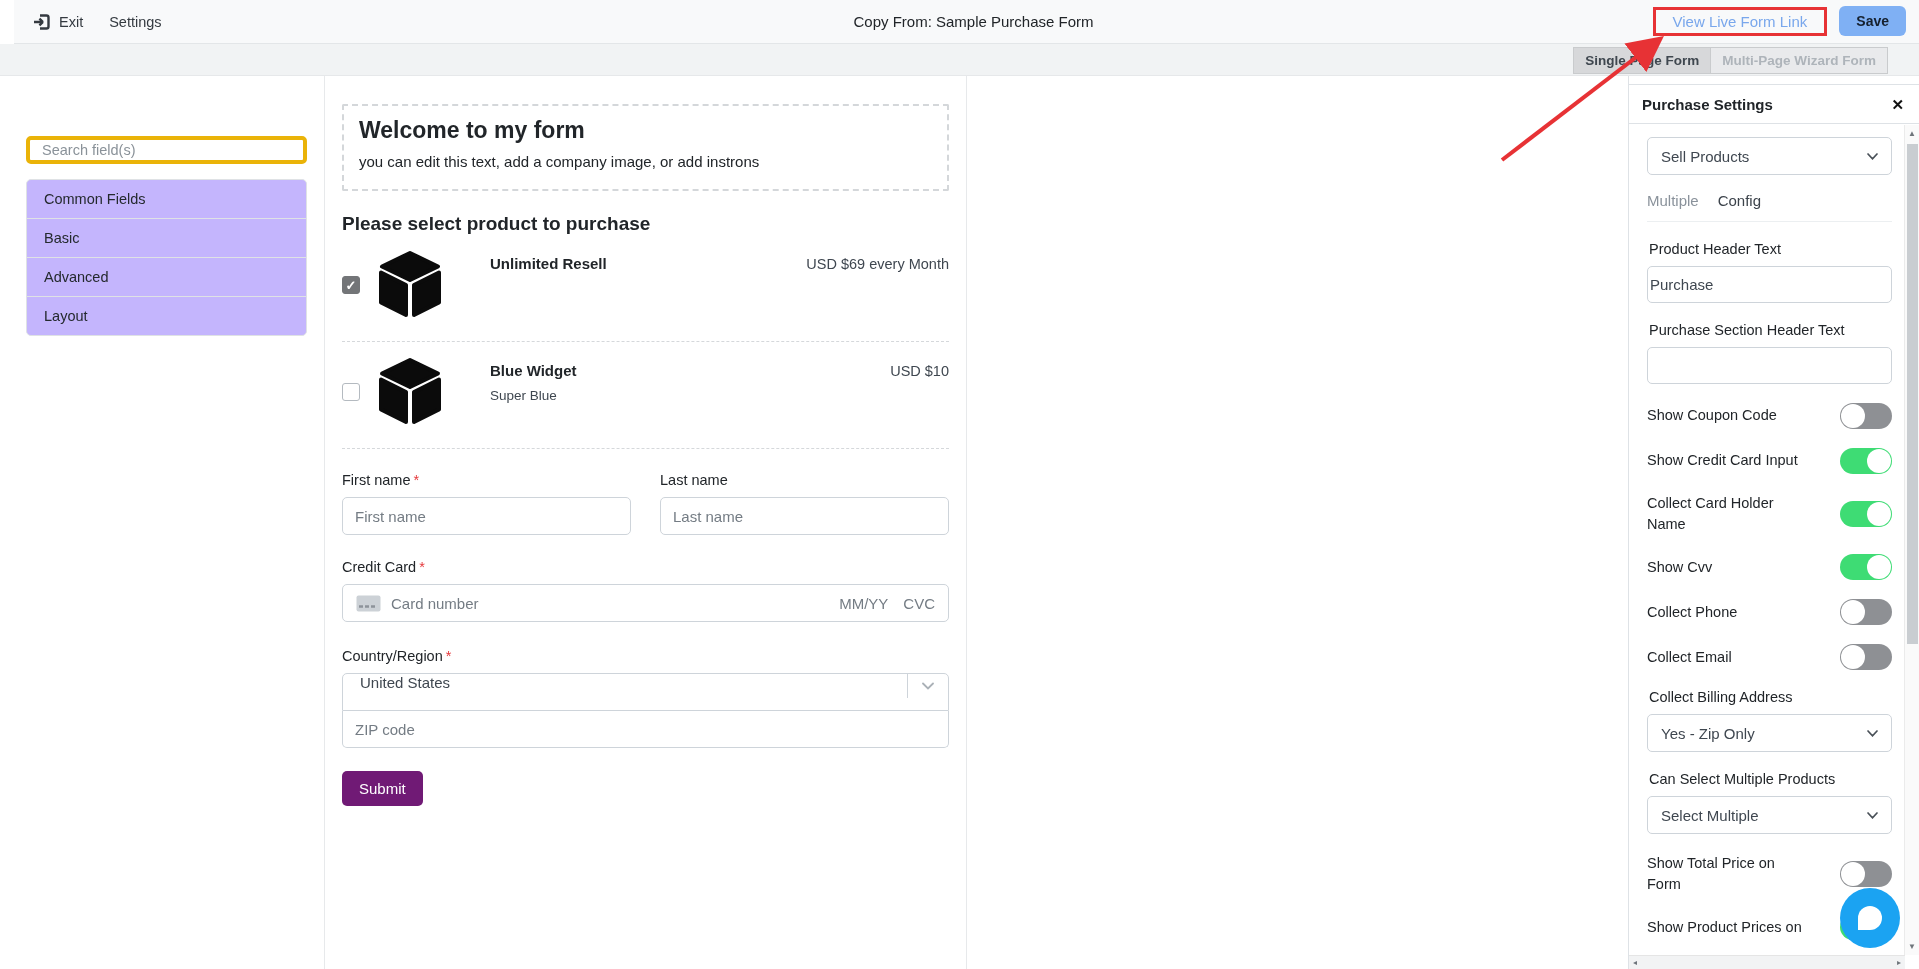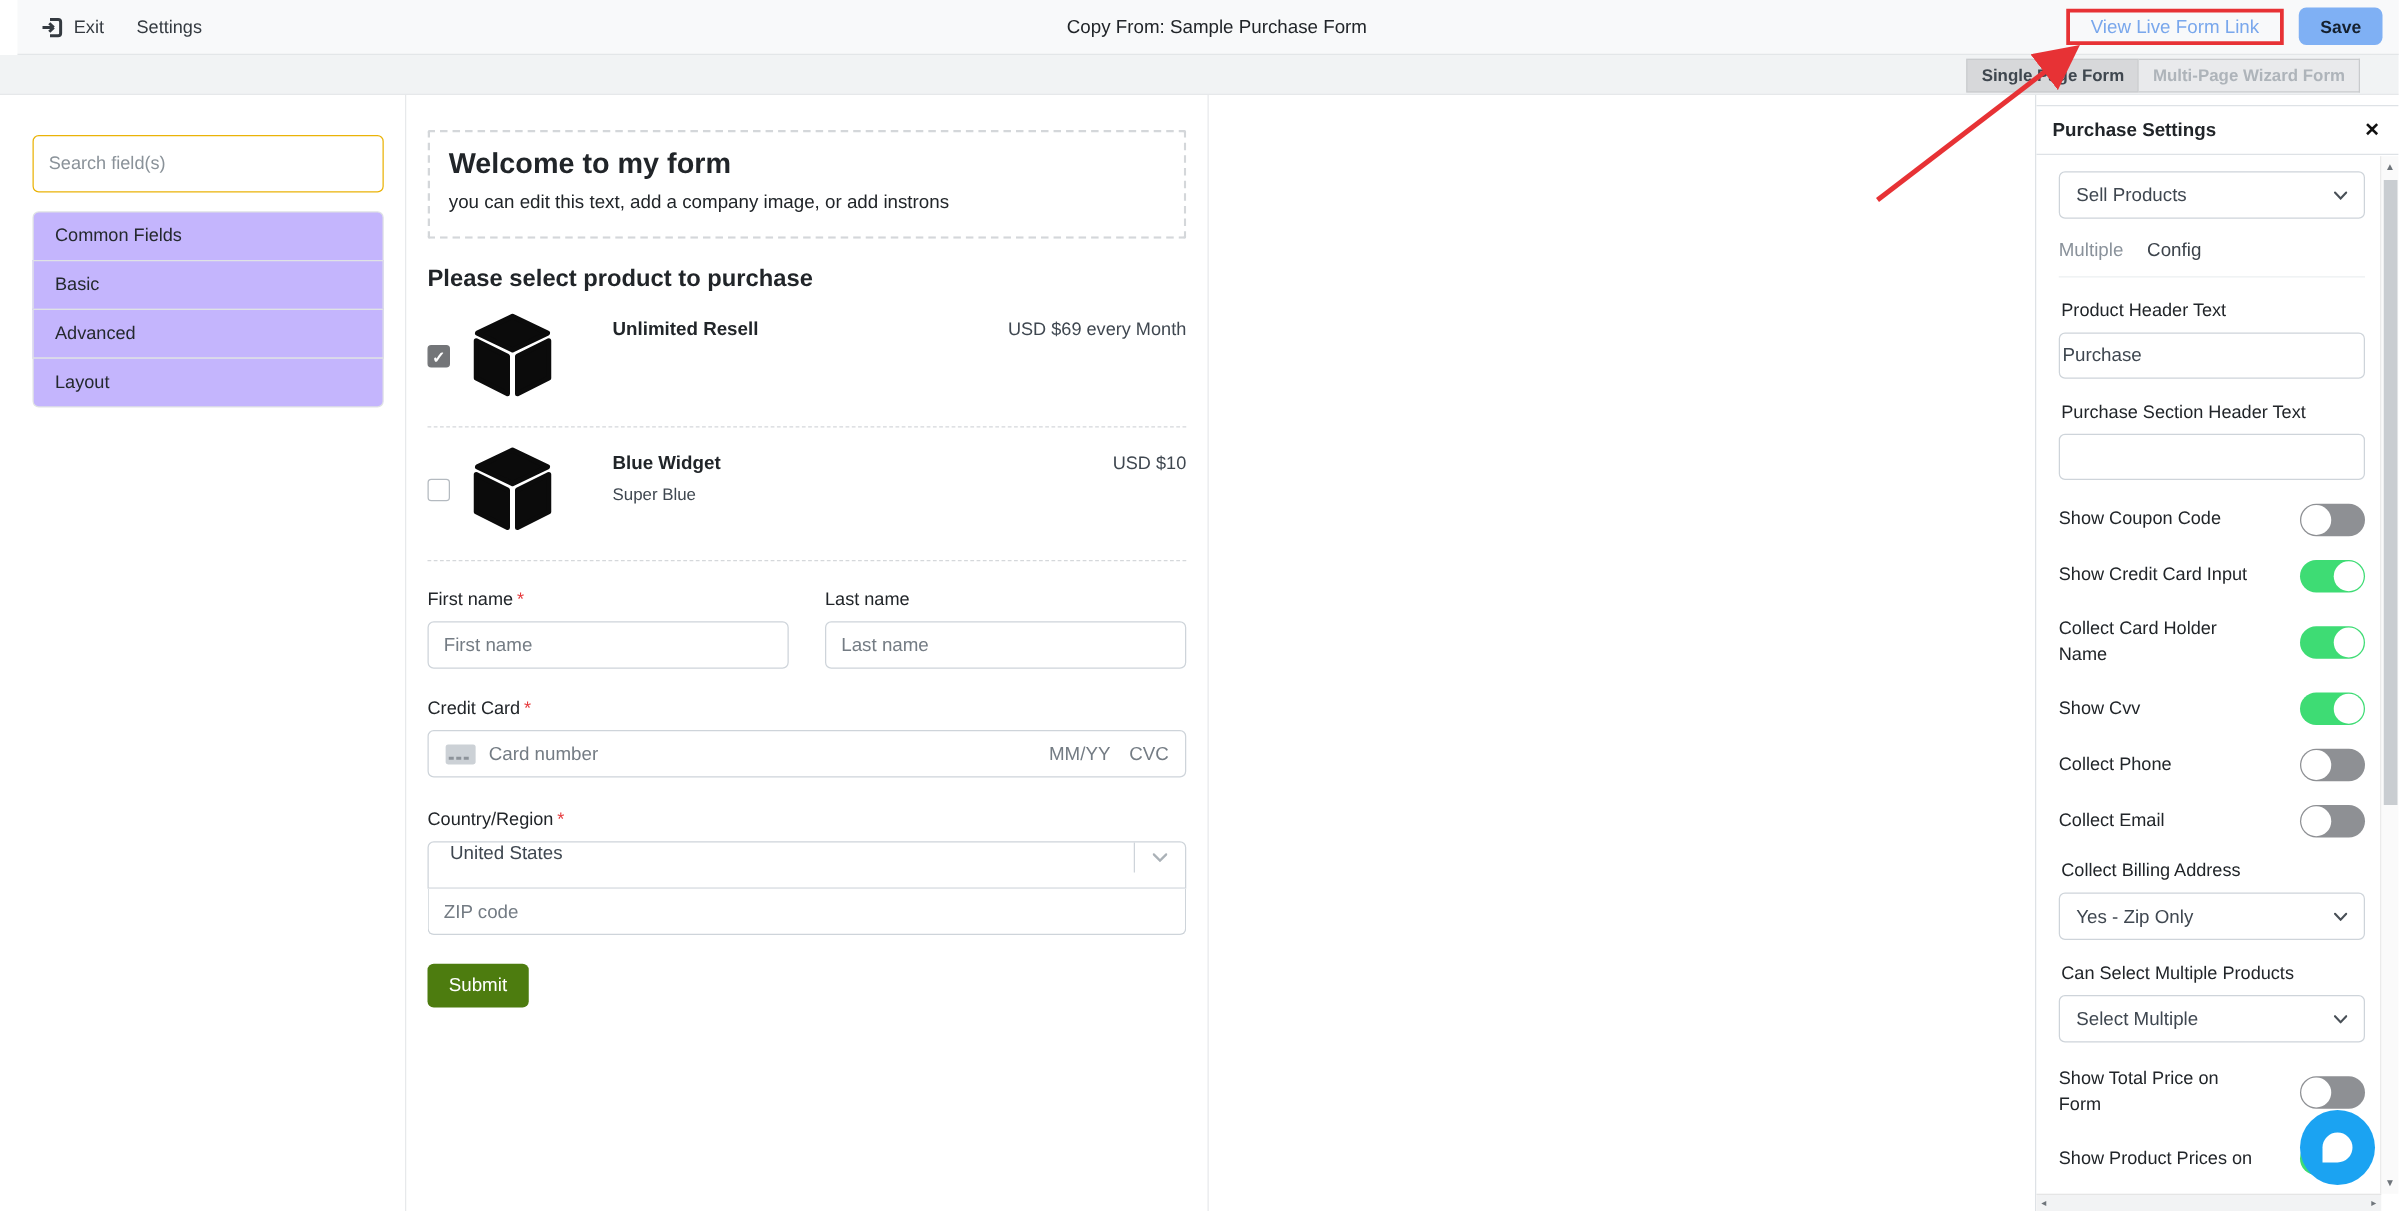--- a/index.html
+++ b/index.html
@@ -30,22 +30,22 @@
               white-space:nowrap; cursor:pointer; }
   .form-tab.active { background:#d7d8da; color:#3f474f; }
   .form-tab.inactive { background:#e9eaec; color:#aeb4ba; border-left:none; }
 
   
   .anno-arrow { position:absolute; left:1488px; top:26px; width:195px; height:145px;
                 z-index:30; pointer-events:none; }
 
   
   .sidebar { position:absolute; left:26px; top:108px; width:281px; }
-  .search-input { width:100%; height:46px; border:1px solid #eab308; border-radius:5px;
-                  padding:0 12px; font-size:14.5px; font-family:inherit; color:#212529; outline:none; }
+  .search-input { width:100%; height:28px; border:4px solid #eab308; border-radius:5px;
+                  padding:0 12px; font-size:14.5px; font-family:inherit; color:#212529; outline:none;margin-top:28px; }
   .search-input::placeholder { color:#8a9299; }
   .accordion { margin-top:15px; }
   .acc-item { height:40px; background:#c4b5fd; border:1px solid #dfe2e5; margin-top:-1px;
               display:flex; align-items:center; padding:0 17px; font-size:14.5px;
               color:#24292e; cursor:pointer; }
   .acc-item:first-child { border-radius:5px 5px 0 0; margin-top:0; }
   .acc-item:last-child { border-radius:0 0 5px 5px; }
 
   
   .canvas { position:absolute; left:324px; top:76px; width:643px; height:893px;
@@ -89,21 +89,21 @@
   .select-box { height:38px; border:1px solid #ced4da; border-radius:5px 5px 0 0;
                 display:flex; align-items:flex-start; cursor:pointer; }
   .select-value { padding-left:17px; font-size:15px; color:#3f4750; flex:1; }
   .select-caret { width:41px; height:24px; border-left:1px solid #ced4da; display:flex;
                   align-items:center; justify-content:center; }
   .zip-input { width:100%; height:37px; border:1px solid #ced4da; border-top:none;
                border-radius:0 0 5px 5px; padding:0 12px; font-size:15px;
                font-family:inherit; color:#212529; outline:none; }
   .zip-input::placeholder { color:#747c84; }
 
-  .submit-btn { margin-top:23px; background:#4d7c0f; color:#fff; border:none;
+  .submit-btn { margin-top:23px; background:#701a75; color:#fff; border:none;
                 border-radius:5px; font-size:15px; font-family:inherit;
                 padding:9px 17px; cursor:pointer; }
 
   
   .panel { position:absolute; left:1628px; top:76px; width:291px; height:893px;
            background:#fff; border-left:1px solid #dee2e6; overflow:hidden; }
   .panel-header { margin-top:8px; height:40px; border-top:1px solid #dee2e6;
                   border-bottom:1px solid #dee2e6; display:flex; align-items:center;
                   justify-content:space-between; padding:0 15px 0 13px; }
   .panel-title { font-size:15px; font-weight:700; color:#212529; }

